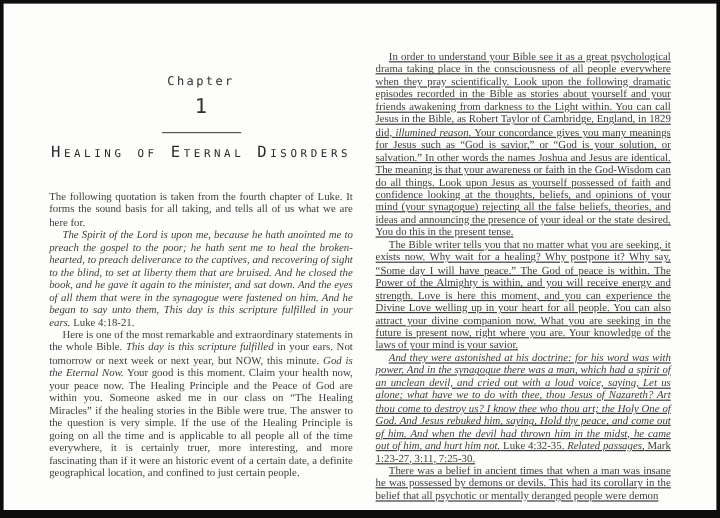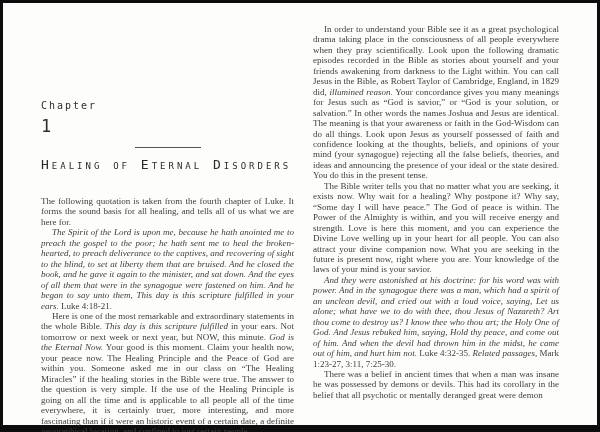--- a/index.html
+++ b/index.html
@@ -14,23 +14,23 @@
   .page-surface {
     position: absolute;
     left: 3px; top: 3px; right: 3px; bottom: 7px;
     background: #fdfdfb;
   }
   .col {
     position: absolute;
     color: #3d3d3d;
   }
   .col-left  { left: 38px;  top: 60px;  width: 253px; }
-  .col-right { left: 310px; top: 21px;  width: 246px; }
+  .col-right { left: 310px; top: 39px;  width: 246px; text-decoration: underline; }
 
-  .chapter-head { text-align: left; color: #2e2e2e; margin-top: 37px; }
+  .chapter-head { text-align: center; color: #2e2e2e; }
   .chapter-label {
     font-family: "DejaVu Sans Mono", monospace;
     font-size: 10px;
     letter-spacing: 2px;
     line-height: 12px;
   }
   .chapter-number {
     font-family: "DejaVu Sans Mono", monospace;
     font-size: 17px;
     line-height: 20px;
@@ -69,29 +69,29 @@
   <div class="page-surface">
 
     <div class="col col-left">
       <div class="chapter-head">
         <div class="chapter-label">Chapter</div>
         <div class="chapter-number">1</div>
         <div class="chapter-rule"></div>
         <div class="chapter-title">Healing of Eternal Disorders</div>
       </div>
       <div class="body-text">
-          <p class="para"><span>The following quotation is taken from the fourth chapter of Luke. It forms the sound basis for all healing, and tells all of us what we are here for.</span></p>
+          <p class="para"><span>The following quotation is taken from the fourth chapter of Luke. It forms the sound basis for all taking, and tells all of us what we are here for.</span></p>
           <p class="para indent"><span class="it">The Spirit of the Lord is upon me, because he hath anointed me to preach the gospel to the poor; he hath sent me to heal the broken-hearted, to preach deliverance to the captives, and recovering of sight to the blind, to set at liberty them that are bruised. And he closed the book, and he gave it again to the minister, and sat down. And the eyes of all them that were in the synagogue were fastened on him. And he began to say unto them, This day is this scripture fulfilled in your ears.</span><span> Luke 4:18-21.</span></p>
           <p class="para indent"><span>Here is one of the most remarkable and extraordinary statements in the whole Bible. </span><span class="it">This day is this scripture fulfilled</span><span> in your ears. Not tomorrow or next week or next year, but NOW, this minute. </span><span class="it">God is the Eternal Now.</span><span> Your good is this moment. Claim your health now, your peace now. The Healing Principle and the Peace of God are within you. Someone asked me in our class on “The Healing Miracles” if the healing stories in the Bible were true. The answer to the question is very simple. If the use of the Healing Principle is going on all the time and is applicable to all people all of the time everywhere, it is certainly truer, more interesting, and more fascinating than if it were an historic event of a certain date, a definite geographical location, and confined to just certain people.</span></p>
         </div>
     </div>
 
     <div class="col col-right">
       <div class="body-text">
           <p class="para indent"><span>In order to understand your Bible see it as a great psychological drama taking place in the consciousness of all people everywhere when they pray scientifically. Look upon the following dramatic episodes recorded in the Bible as stories about yourself and your friends awakening from darkness to the Light within. You can call Jesus in the Bible, as Robert Taylor of Cambridge, England, in 1829 did, </span><span class="it">illumined reason</span><span>. Your concordance gives you many meanings for Jesus such as “God is savior,” or “God is your solution, or salvation.” In other words the names Joshua and Jesus are identical. The meaning is that your awareness or faith in the God-Wisdom can do all things. Look upon Jesus as yourself possessed of faith and confidence looking at the thoughts, beliefs, and opinions of your mind (your synagogue) rejecting all the false beliefs, theories, and ideas and announcing the presence of your ideal or the state desired. You do this in the present tense.</span></p>
           <p class="para indent"><span>The Bible writer tells you that no matter what you are seeking, it exists now. Why wait for a healing? Why postpone it? Why say, “Some day I will have peace.” The God of peace is within. The Power of the Almighty is within, and you will receive energy and strength. Love is here this moment, and you can experience the Divine Love welling up in your heart for all people. You can also attract your divine companion now. What you are seeking in the future is present now, right where you are. Your knowledge of the laws of your mind is your savior.</span></p>
           <p class="para indent"><span class="it">And they were astonished at his doctrine: for his word was with power. And in the synagogue there was a man, which had a spirit of an unclean devil, and cried out with a loud voice, saying, Let us alone; what have we to do with thee, thou Jesus of Nazareth? Art thou come to destroy us? I know thee who thou art; the Holy One of God. And Jesus rebuked him, saying, Hold thy peace, and come out of him. And when the devil had thrown him in the midst, he came out of him, and hurt him not.</span><span> Luke 4:32-35. </span><span class="it">Related passages,</span><span> Mark 1:23-27, 3:11, 7:25-30.</span></p>
-          <p class="para indent"><span>There was a belief in ancient times that when a man was insane he was possessed by demons or devils. This had its corollary in the belief that all psychotic or mentally deranged great were demon</span></p>
+          <p class="para indent"><span>There was a belief in ancient times that when a man was insane he was possessed by demons or devils. This had its corollary in the belief that all psychotic or mentally deranged people were demon</span></p>
         </div>
     </div>
 
   </div>
 </div>
 
 </body></html>

